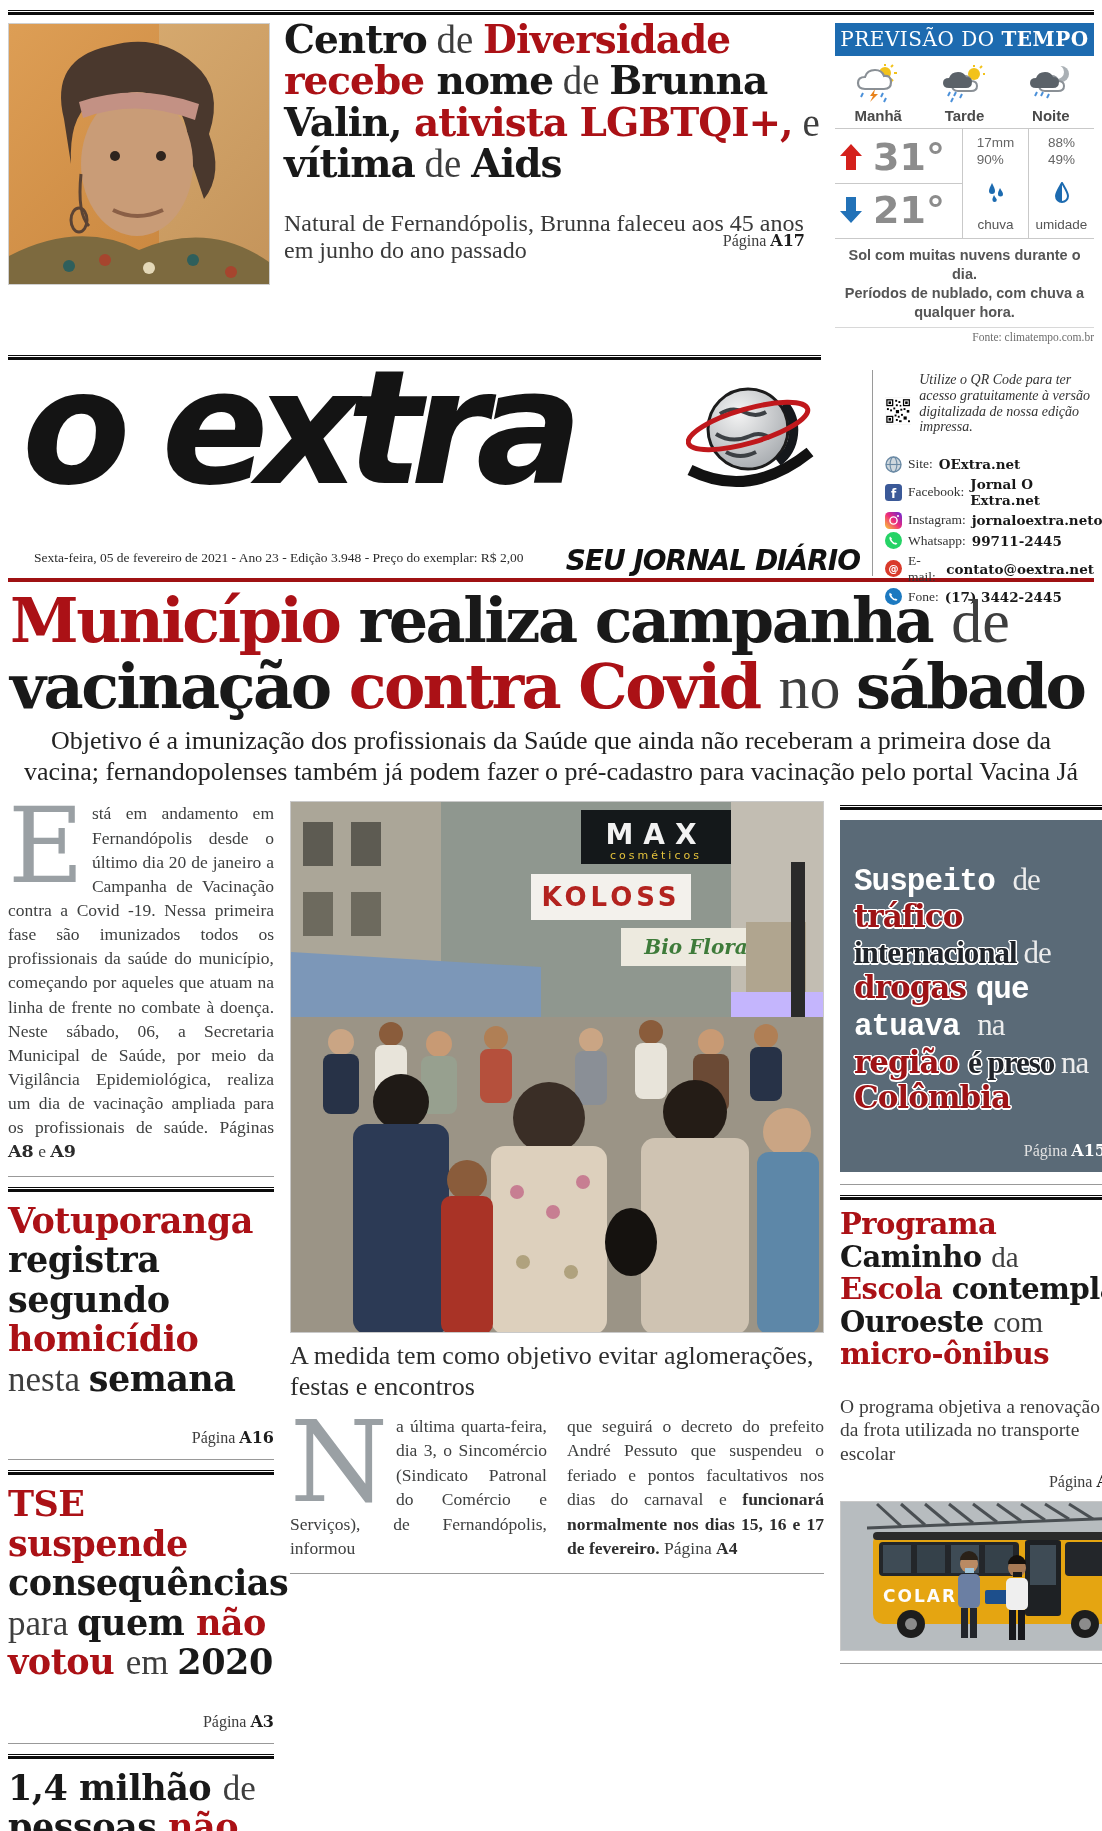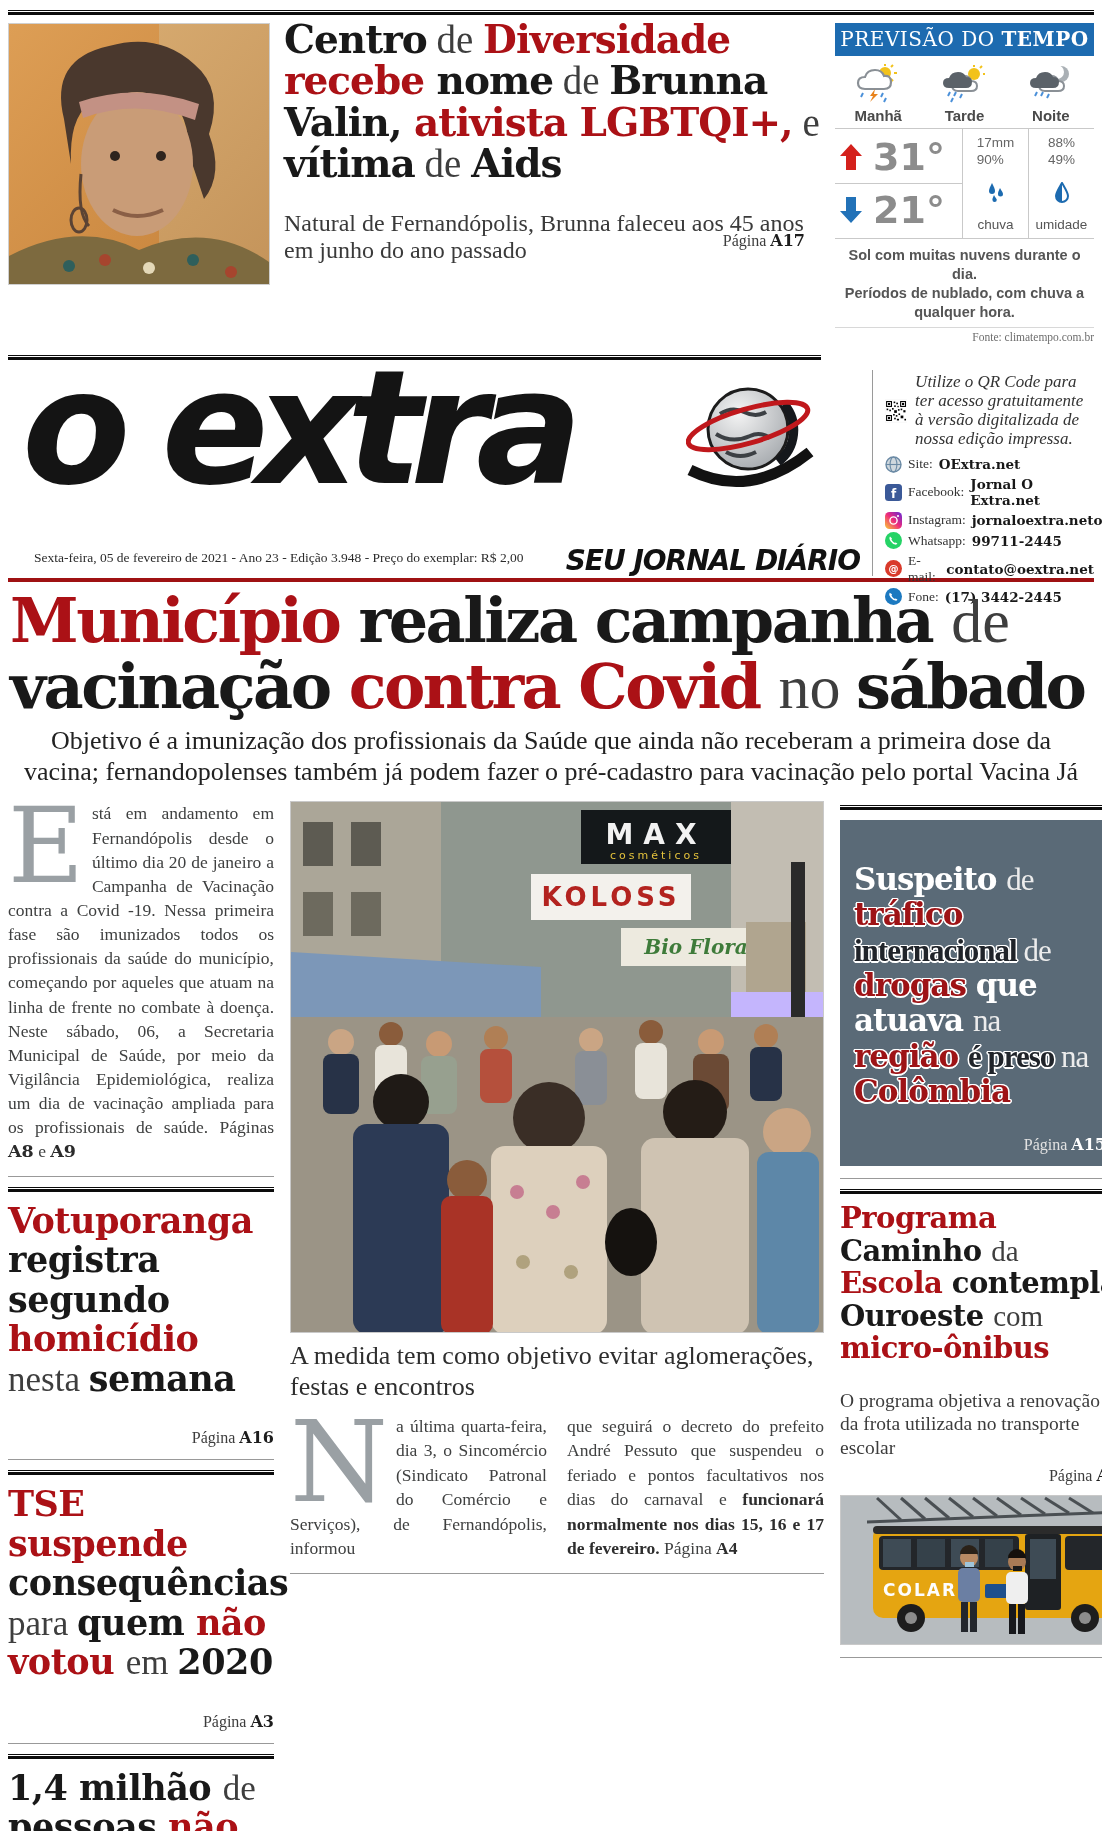--- a/index.html
+++ b/index.html
@@ -16,21 +16,21 @@
   .page{width:1102px;margin:0 auto;background:#fff;padding:10px 8px 4px;}
 
   
   .double-rule{border-top:1.5px solid #0c0c0c;border-bottom:3.5px solid #0c0c0c;height:5px;}
   .red-rule{height:3.5px;background:#9f1113;margin:2px 0 6px;}
 
   .seg{font-family:"DejaVu Serif",serif;font-weight:700;}
   .seg[data-tone="red"]{color:var(--red);}
   .seg[data-tone="black"]{color:var(--ink);}
   .seg[data-tone="light"]{font-family:"Liberation Serif",serif;font-weight:400;color:var(--light-ink);letter-spacing:0;}
-  .seg[data-tone="white"]{color:#ffffff;}
+  .seg[data-tone="white"]{color:#ffffff;font-family:Liberation Mono, monospace;}
   .seg[data-tone="white-light"]{font-family:"Liberation Serif",serif;font-weight:400;color:#ececec;}
   .seg[data-tone="red-out"]{color:#9e1316;text-shadow:-1.5px 0 #fff,1.5px 0 #fff,0 -1.5px #fff,0 1.5px #fff,-1px -1px #fff,1px 1px #fff,-1px 1px #fff,1px -1px #fff;}
   .seg[data-tone="dark-out"]{color:#20242a;text-shadow:-1.5px 0 #fff,1.5px 0 #fff,0 -1.5px #fff,0 1.5px #fff,-1px -1px #fff,1px 1px #fff,-1px 1px #fff,1px -1px #fff;font-family:Liberation Serif, serif;}
 
   .page-ref{text-align:right;font-size:16px;color:#3c3c3c;margin-top:6px;font-family:"Liberation Serif",serif;}
   .page-ref b{font-family:"DejaVu Serif",serif;color:#1d1d1d;}
 
   
   .top-section{display:grid;grid-template-columns:262px 1fr 259px;column-gap:14px;margin-top:8px;}
   .portrait-photo{height:262px;border:1px solid #cfcfcf;overflow:hidden;background:#d89a55;}
@@ -58,21 +58,21 @@
   
   .masthead{display:flex;margin-top:10px;height:206px;}
   .logo-area{position:relative;flex:1;overflow:hidden;}
   .logo-text{position:absolute;left:14px;top:-34px;font:italic 700 158px "DejaVu Sans",sans-serif;letter-spacing:-12px;color:#141414;white-space:nowrap;}
   .logo-globe{position:absolute;right:58px;top:4px;}
   .logo-net{position:absolute;right:116px;top:112px;font:italic 700 60px "DejaVu Sans",sans-serif;letter-spacing:-3px;color:#b5161b;}
   .logo-tagline{position:absolute;right:12px;top:174px;font:italic 700 28px "DejaVu Sans",sans-serif;letter-spacing:-1px;color:#111;}
   .dateline{position:absolute;left:26px;top:180px;font-size:13.5px;color:#2b2b2b;}
   .masthead-right{width:222px;border-left:1px solid #9a9a9a;padding-left:12px;}
   .qr-row{display:flex;gap:8px;}
-  .qr-caption{font-style:italic;font-size:17px;color:#333;line-height:1.12;padding-top:2px;}
+  .qr-caption{font-style:italic;font-size:14px;color:#333;line-height:1.12;padding-top:2px;}
   .contact-row{display:flex;align-items:center;gap:6px;font-size:13.5px;color:#333;margin-top:3.5px;}
   .contact-row b{font-family:"DejaVu Serif",serif;color:#181818;}
   .contact-icon{width:17px;height:17px;flex:0 0 17px;}
 
   
   .main-headline{font-size:62px;line-height:1.05;letter-spacing:-2.5px;margin:6px 2px 2px;}
   .main-deck{font-size:26px;color:#222;line-height:1.18;text-align:center;margin:6px 6px 14px;}
 
   
   .columns{display:grid;grid-template-columns:266px 534px 1fr;column-gap:16px;}

